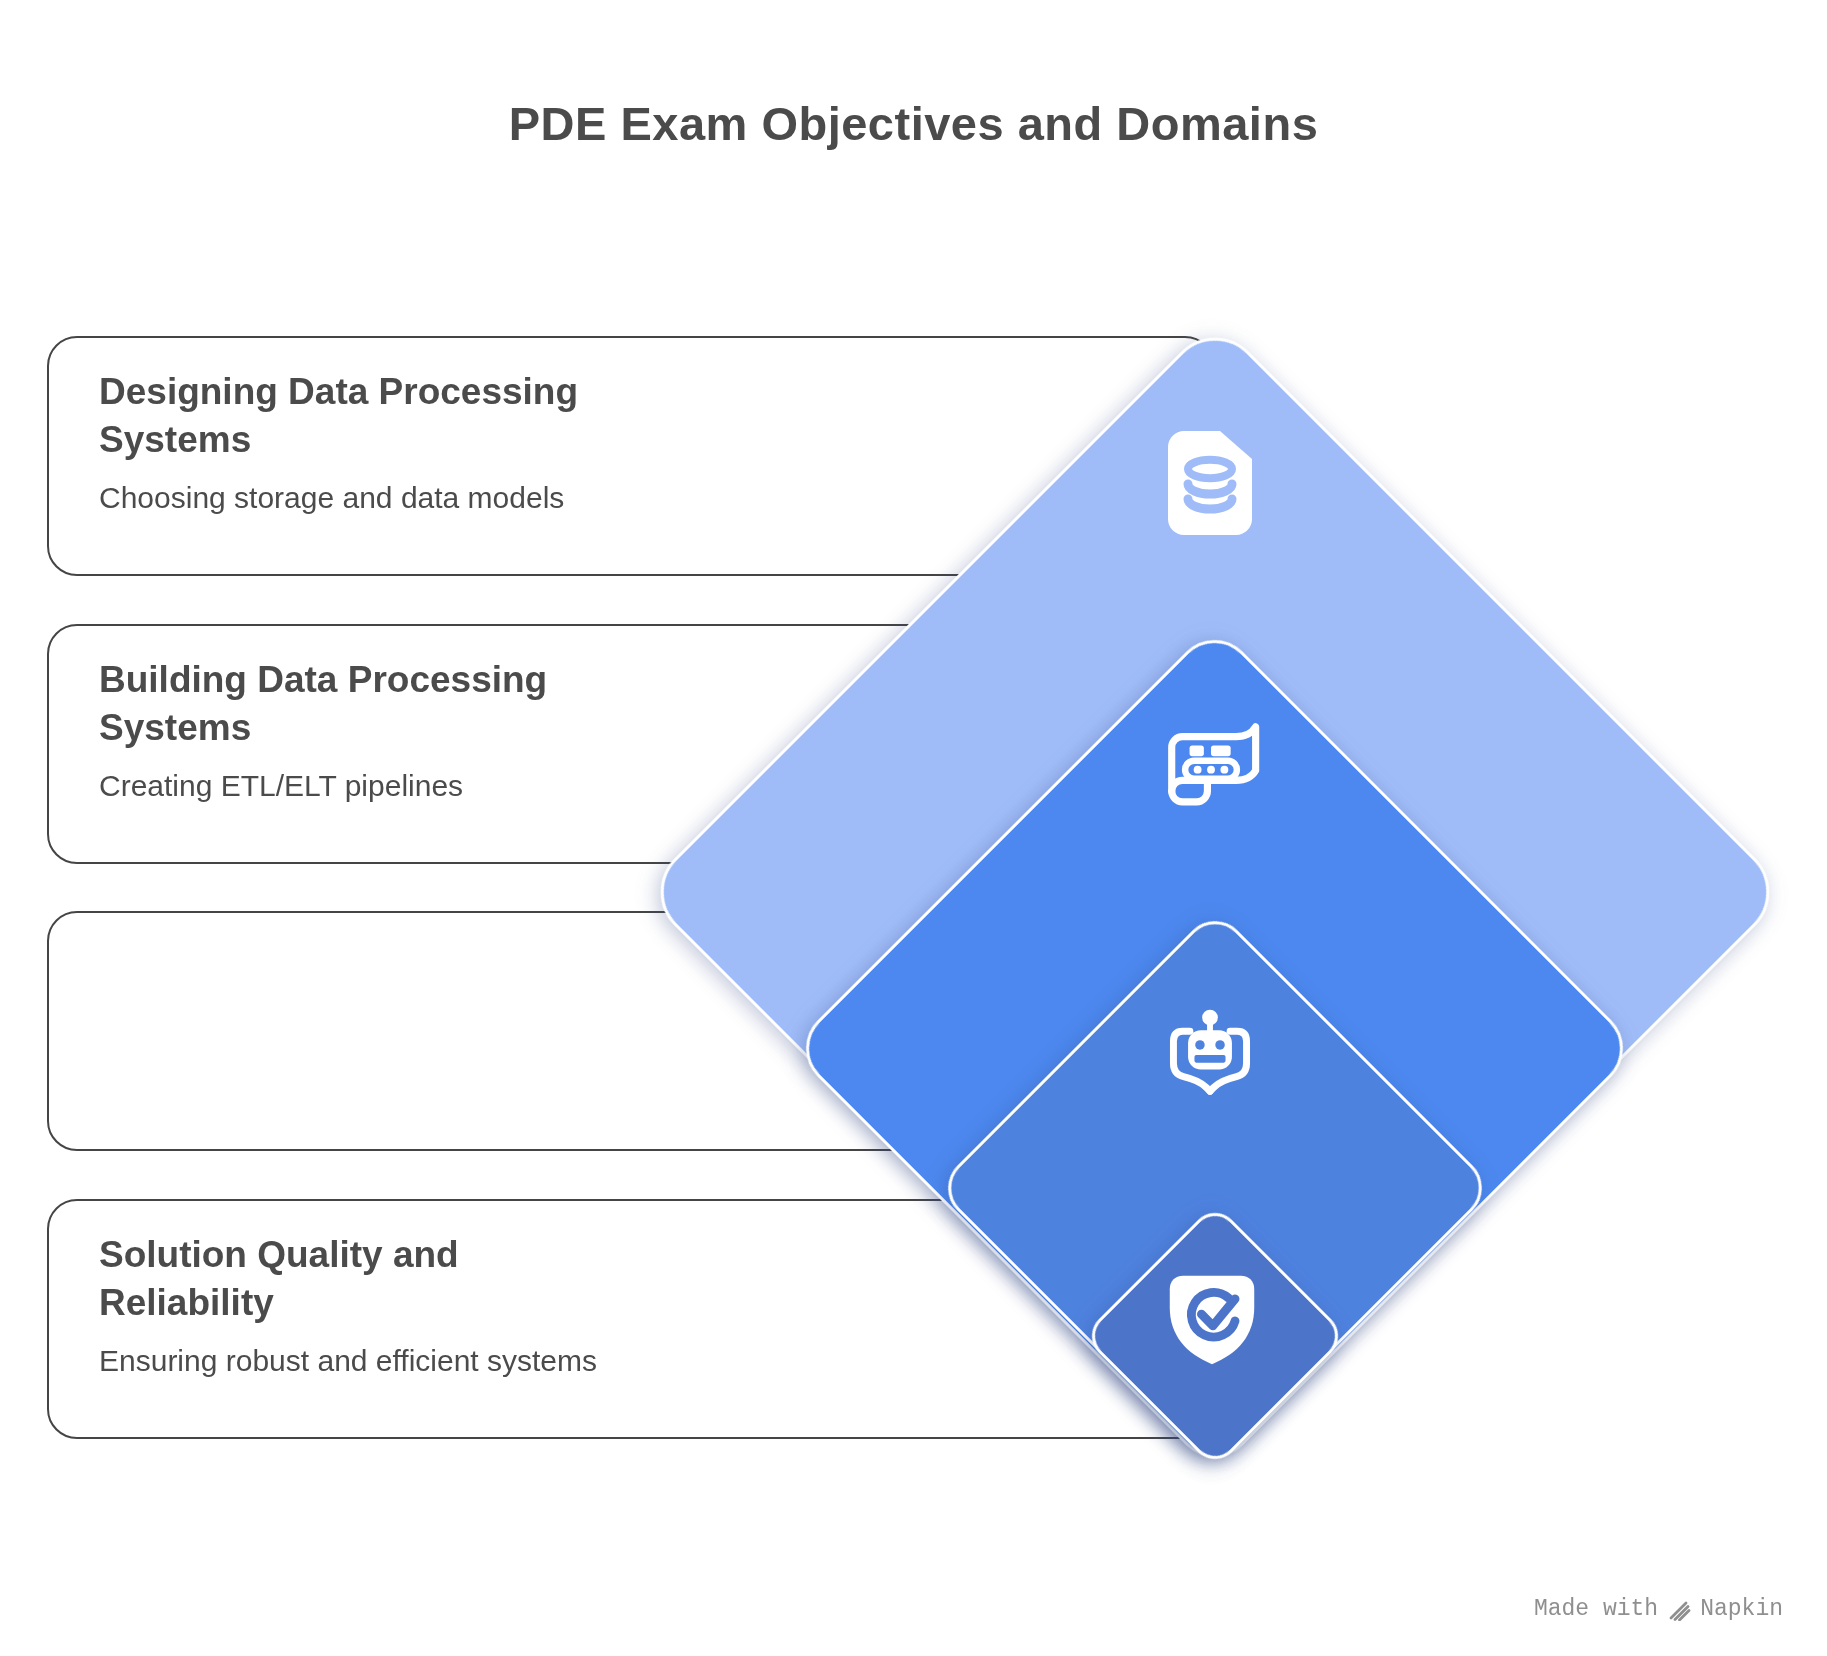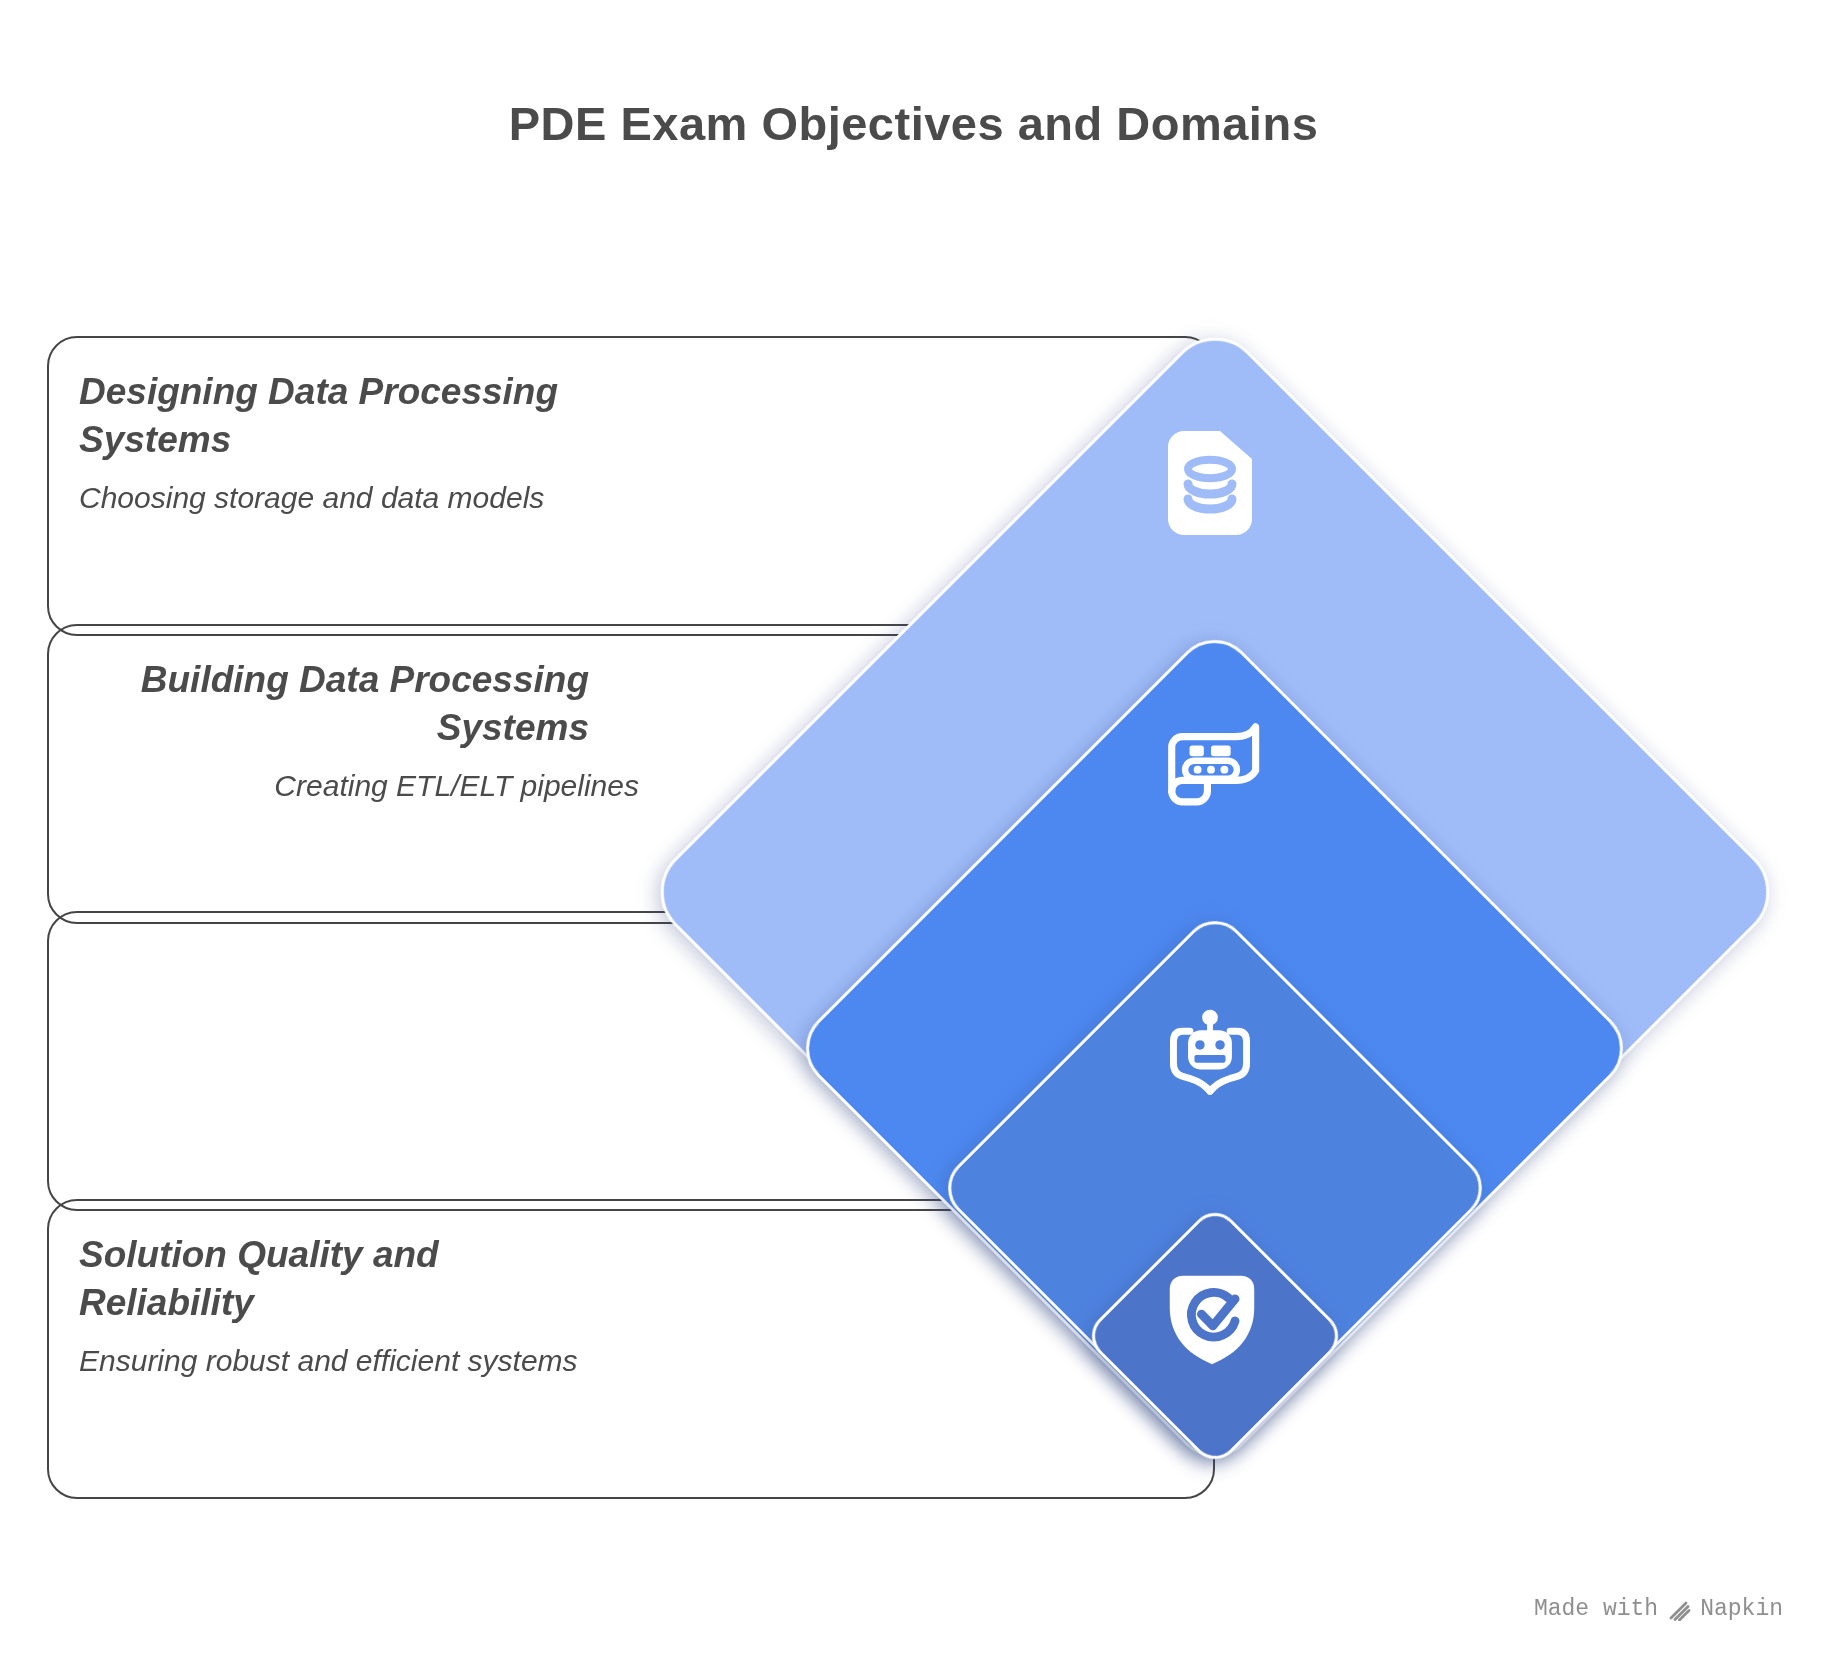--- a/index.html
+++ b/index.html
@@ -14,31 +14,30 @@
     position:absolute;
     top:96px;left:0;width:100%;
     text-align:center;
     font-size:47px;font-weight:700;
     letter-spacing:0.5px;
     color:#4B4B4B;
     margin:0;
   }
   .card{
     position:absolute;
-    left:47px;width:1168px;height:300px;
+    left:47px;width:1168px;height:240px;
     border:2px solid #454545;
     border-radius:30px;
     box-sizing:border-box;
-    padding:30px 50px 0 30px;
+    padding:30px 50px 0 50px;
     background:transparent;
     z-index:1;
-    font-style:italic;
   }
   .card-1{top:336px;}
-  .card-2{top:624px;text-align:right;}
+  .card-2{top:624px;}
   .card-3{top:911px;}
   .card-4{top:1199px;}
   .card-title{
     margin:0 0 14px 0;
     max-width:510px;
     font-size:37px;font-weight:700;line-height:1.3;
     color:#4B4B4B;
   }
   .card-desc{
     margin:0;

